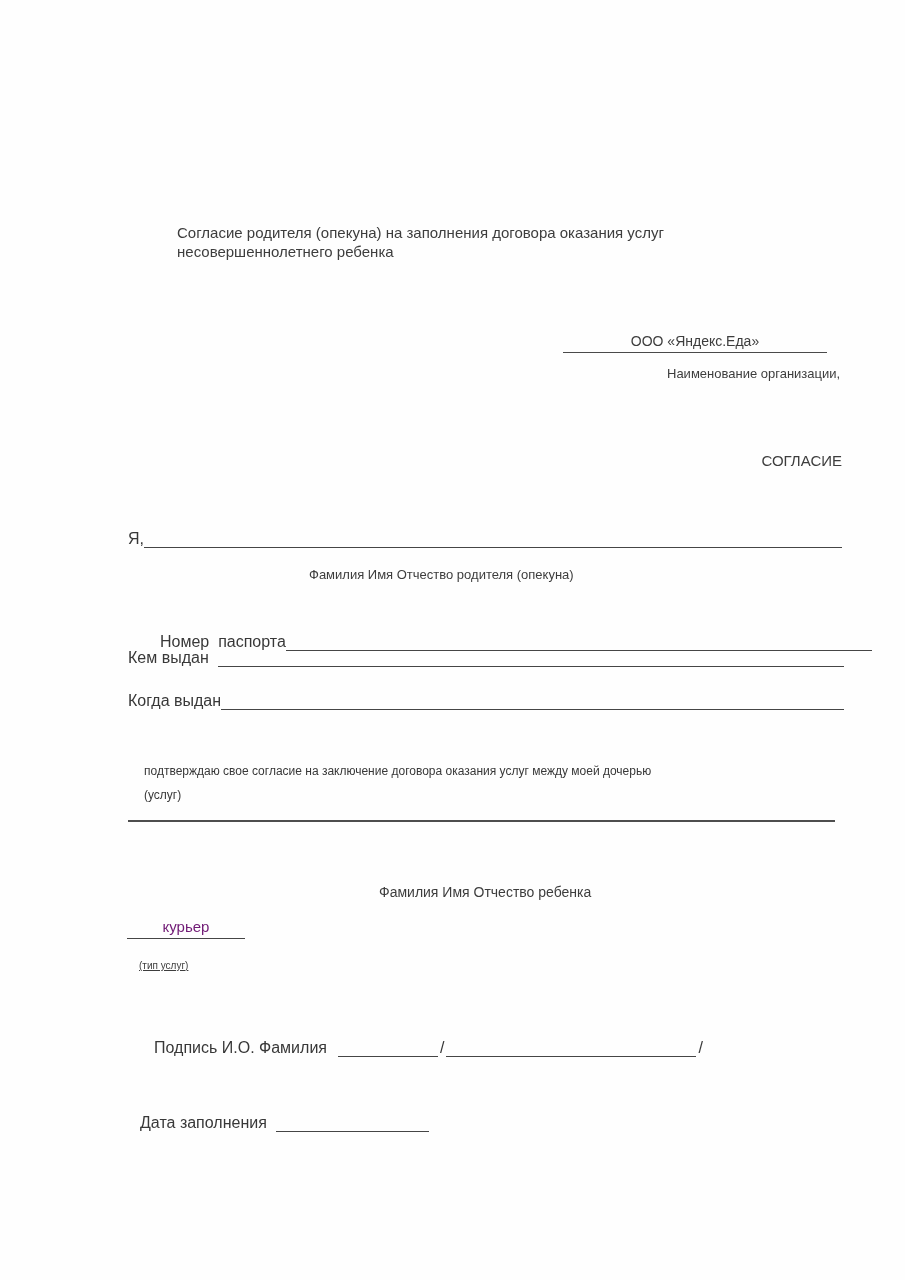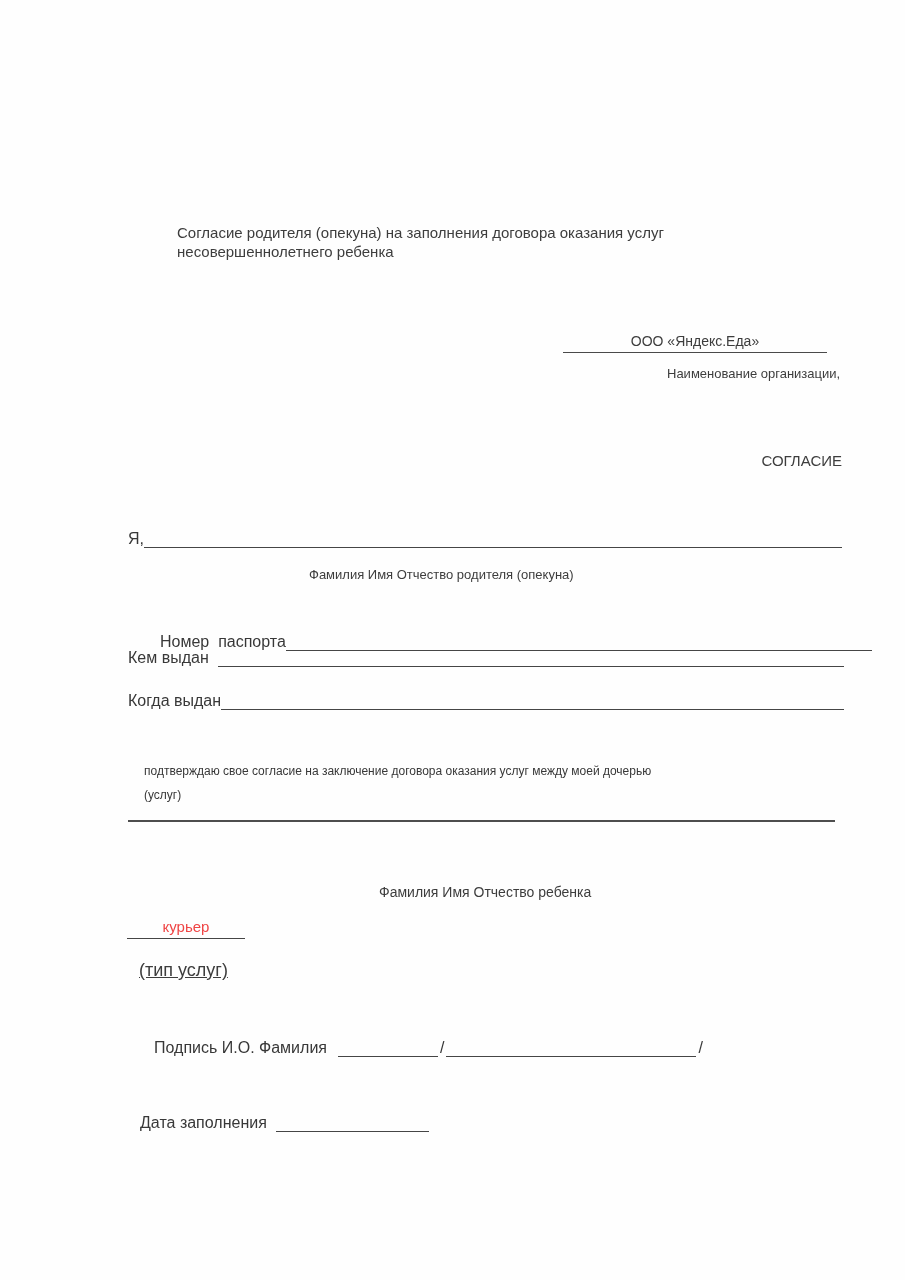--- a/index.html
+++ b/index.html
@@ -100,23 +100,23 @@
   }
   .service-value {
     position: absolute;
     left: 127px;
     top: 918px;
     width: 118px;
     text-align: center;
     font-size: 15px;
     border-bottom: 1.5px solid #454545;
     padding-bottom: 3px;
-    color: #ef4444;
+    color: #701a75;
   }
-  .service-caption { left: 139px; top: 960px; font-size: 18px; text-decoration: underline; }
+  .service-caption { left: 139px; top: 960px; font-size: 10px; text-decoration: underline; }
   .sig-row {
     left: 154px;
     top: 1036px;
     height: 21px;
   }
   .sig-row .lbl { margin-right: 11px; }
   .sig-row .slash { margin: 0 2px; }
   .fill.w1 { width: 100px; }
   .fill.w2 { width: 250px; }
   .date-row {

